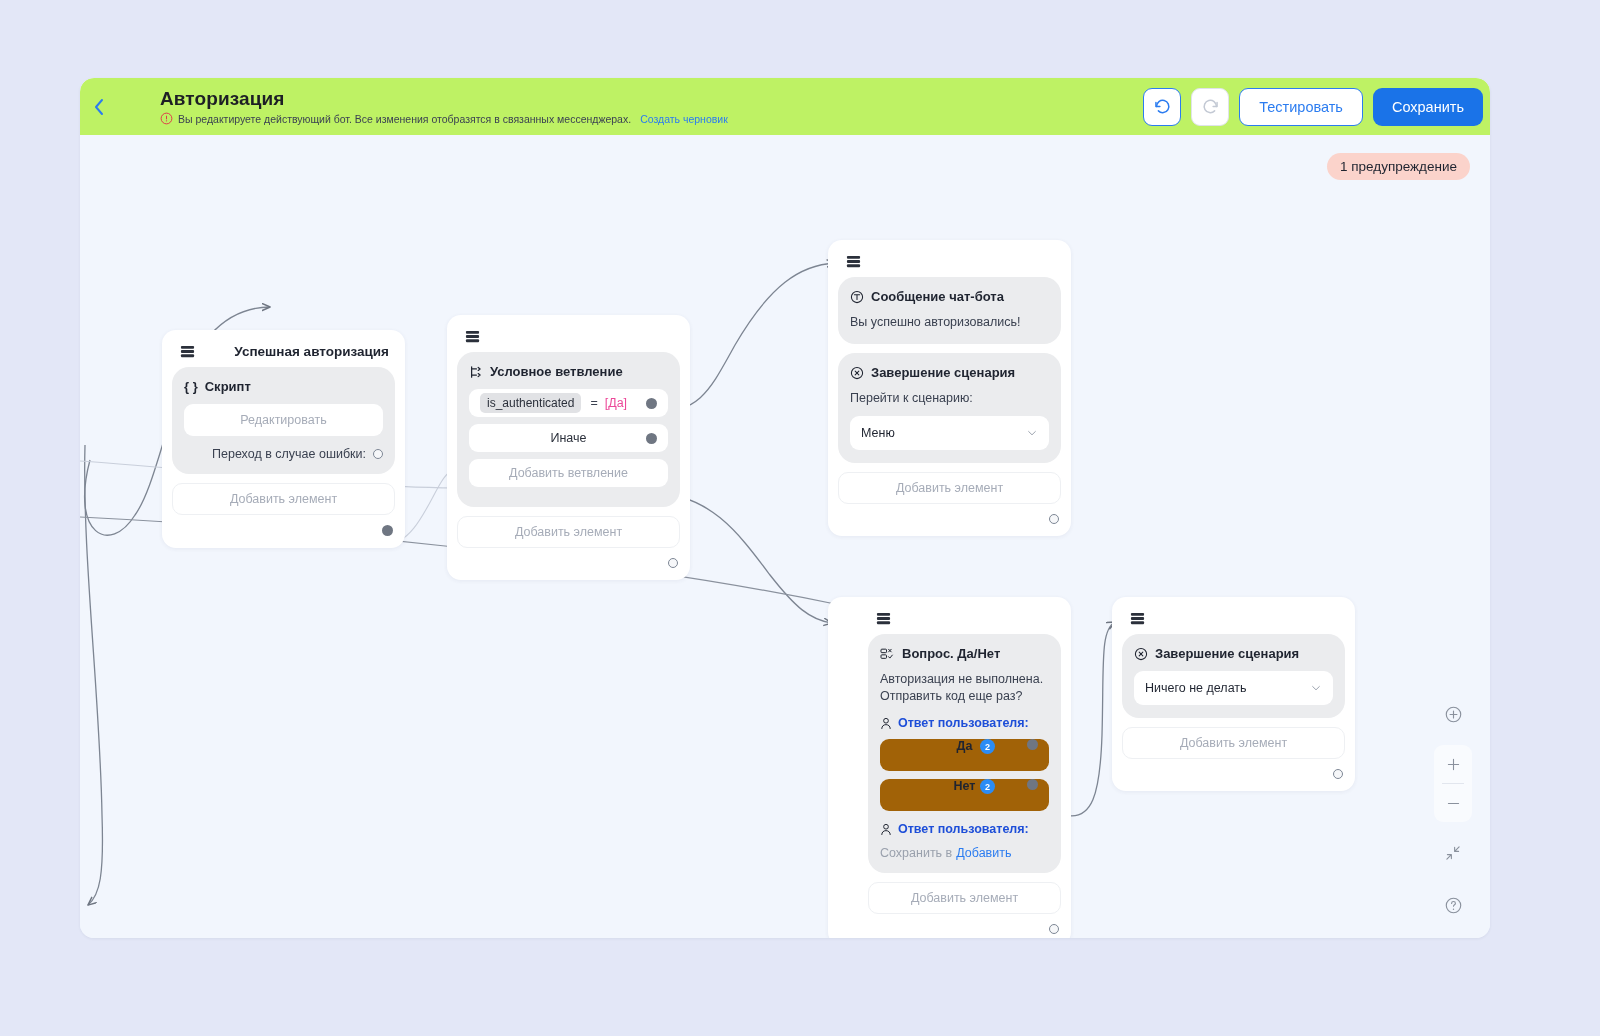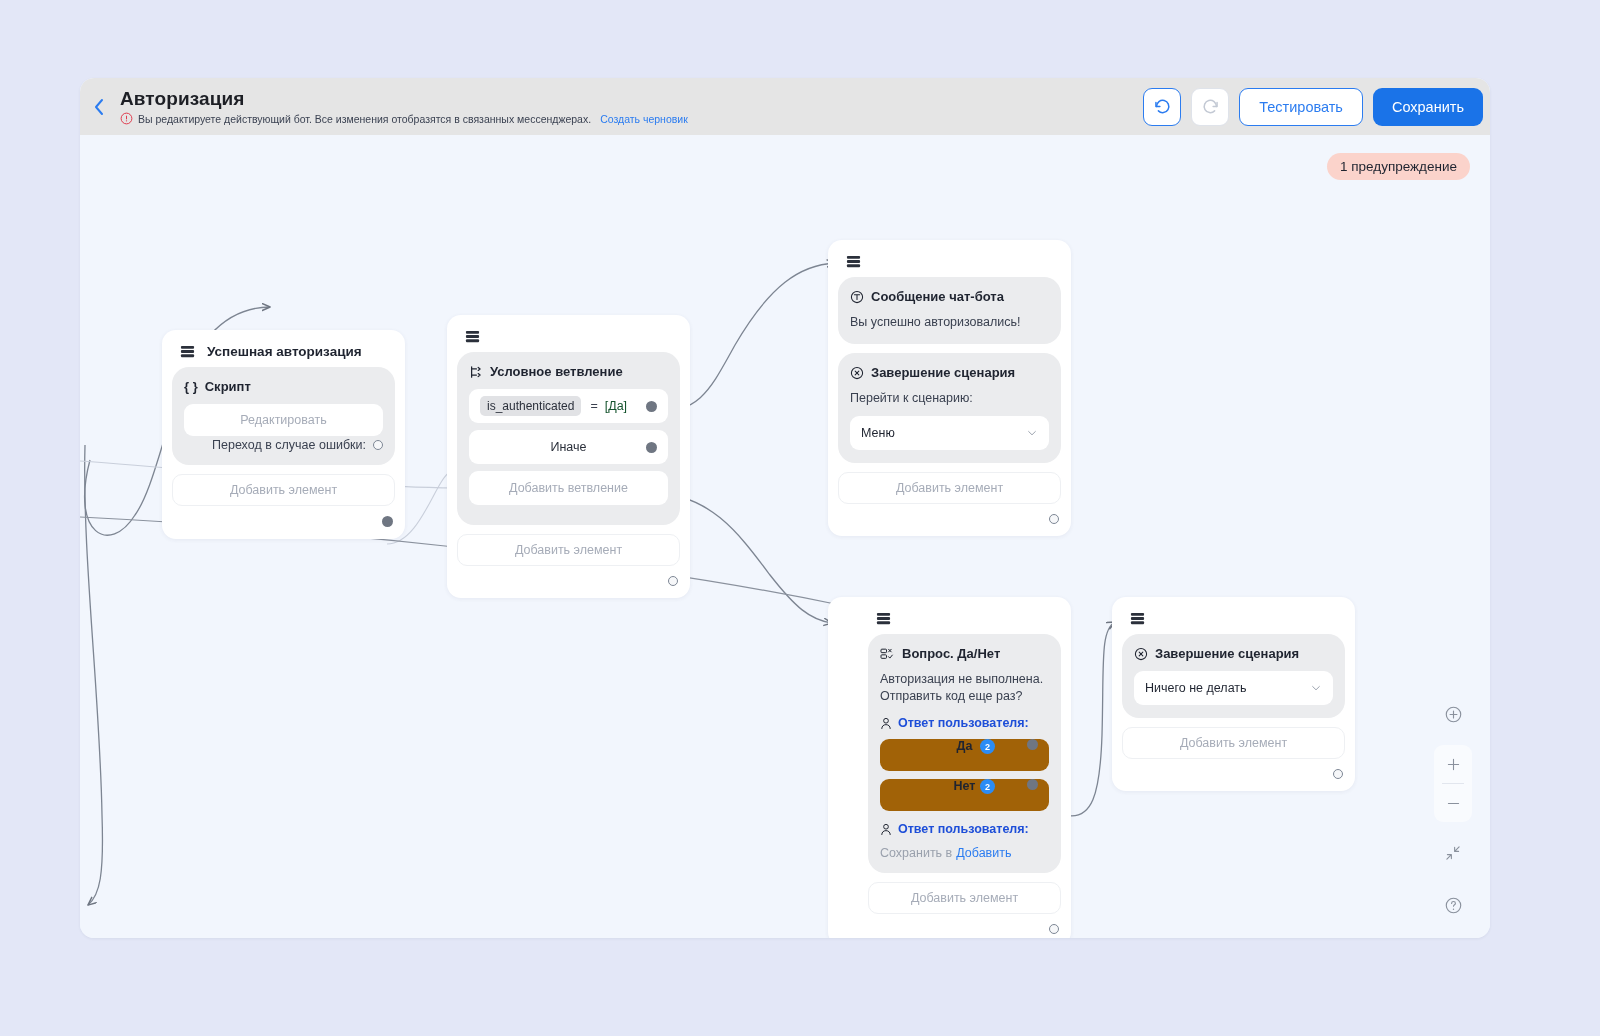--- a/index.html
+++ b/index.html
@@ -15,23 +15,23 @@
     width: 1410px; height: 860px;
     background: #f2f6fd;
     border-radius: 14px;
     overflow: hidden;
     box-shadow: 0 1px 3px rgba(40,50,90,.07);
   }
   
   .header {
     position: absolute; left: 0; top: 0;
     width: 100%; height: 57px;
-    background: #e5e5e5;
+    background: #bef264;
     border-radius: 14px 14px 0 0;
-    display: flex; align-items: center;
+    display: flex; align-items: center; gap: 40px;
   }
   .back-btn {
     width: 38px; height: 57px;
     display: flex; align-items: center; justify-content: center;
     cursor: pointer;
   }
   .back-btn svg { display: block; }
   .title-group { display: flex; flex-direction: column; justify-content: center; padding-left: 2px;}
   .page-title {
     font-size: 19px; font-weight: 700; color: #1d1f25; letter-spacing: .1px;
@@ -83,21 +83,21 @@
   .node {
     position: absolute;
     background: #ffffff;
     border-radius: 14px;
     padding: 10px 10px 12px 10px;
     box-shadow: 0 1px 4px rgba(50,60,100,.07);
     z-index: 10;
   }
   .node-head {
     display: flex; align-items: center; gap: 12px;
-    padding: 4px 6px 8px 8px; min-height: 22px;
+    padding: 4px 6px 8px 8px; min-height: 22px; justify-content: space-between;
   }
   .grip { display: block; cursor: grab; flex: 0 0 auto; }
   .node-title-top { font-size: 13.5px; font-weight: 700; color: #1f2430; }
 
   .block {
     background: #ebecee; border-radius: 17px;
     padding: 12px 12px 13px 12px; margin-bottom: 9px;
   }
   .block-head {
     display: flex; align-items: center; gap: 7px; margin-bottom: 10px;
@@ -112,21 +112,21 @@
   }
   .select {
     background: #fff; border-radius: 9px; height: 34px;
     display: flex; align-items: center; padding: 0 11px;
     font-size: 12.5px; color: #1f2430; cursor: pointer;
   }
   .select .chev { margin-left: auto; color: #9aa1ad; display: block; }
 
   .err-row {
     display: flex; align-items: center; justify-content: flex-end;
-    gap: 7px; margin-top: 2px; font-size: 12.5px; color: #3a4150;
+    gap: 7px; margin-top: 11px; font-size: 12.5px; color: #3a4150;
   }
   .port-out {
     width: 10px; height: 10px; border-radius: 50%;
     border: 1.4px solid #7e8795; background: #f6f7f9; flex: 0 0 auto;
     cursor: pointer;
   }
   .port-dot {
     width: 11px; height: 11px; border-radius: 50%;
     background: #6f7682; flex: 0 0 auto; cursor: pointer;
   }
@@ -134,31 +134,31 @@
     border: 1px solid #eef0f3; border-radius: 10px; height: 32px;
     display: flex; align-items: center; justify-content: center;
     font-size: 12.5px; color: #a6acb8; cursor: pointer; background: #fff;
   }
   .node-foot {
     display: flex; justify-content: flex-end; padding-top: 10px; padding-right: 2px;
   }
 
   
   .branch-row {
-    background: #fff; border-radius: 9px; height: 34px;
+    background: #fff; border-radius: 9px; height: 28px;
     display: flex; align-items: center; padding: 0 11px 0 11px;
     margin-bottom: 7px; position: relative;
   }
   .chip {
     background: #e1e2e5; border-radius: 5px; padding: 3px 7px;
     font-size: 12px; color: #2b303b;
     font-family: "Liberation Sans", sans-serif;
   }
   .eqs { font-size: 12.5px; color: #3a4150; margin: 0 7px 0 9px; }
-  .val { font-size: 12.5px; color: #14532d; }
+  .val { font-size: 12.5px; color: #ec4899; }
   .branch-row .port-dot { margin-left: auto; }
   .branch-row.ghost { color: #a6acb8; justify-content: center; }
   .branch-row.ghost .lbl { font-size: 12.5px; color: #a6acb8; }
 
   
   .ans-row {
     background: #a16207; border-radius: 9px; height: 32px;
     display: flex; align-items: flex-start; padding: 0 11px;
     margin-bottom: 8px; position: relative; gap: 24px;
   }

